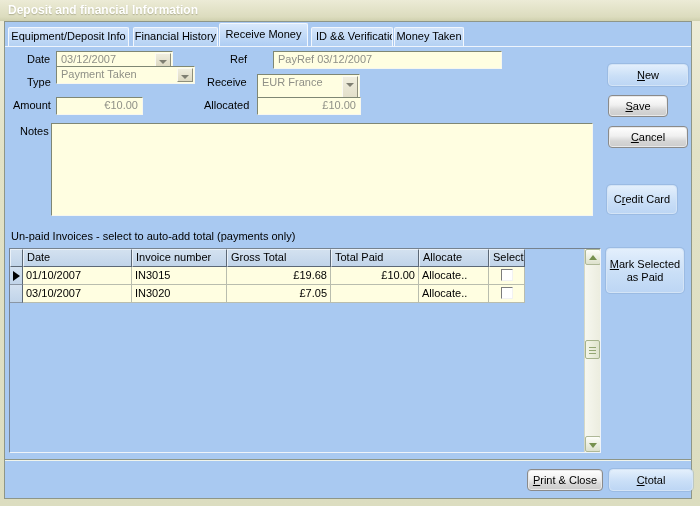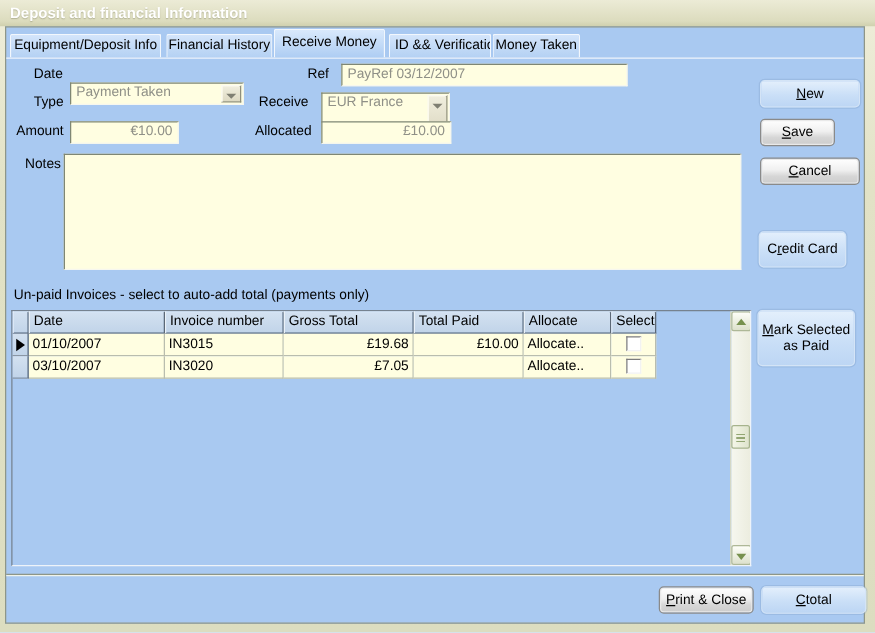--- a/index.html
+++ b/index.html
@@ -150,21 +150,25 @@
   <div class="content">
 
     <div class="tab" style="left:3px;width:121px;"><span>Equipment/Deposit Info</span></div>
     <div class="tab" style="left:128px;width:85px;"><span>Financial History</span></div>
     <div class="tab active" style="left:214px;width:89px;"><span>Receive Money</span></div>
     <div class="tab" style="left:306px;width:82px;text-align:left;padding-left:4px;"><span>ID &amp;&amp; Verification</span></div>
     <div class="tab" style="left:389px;width:70px;"><span>Money Taken</span></div>
     <div class="pageline"></div>
 
     <div class="lbl" style="left:22px;top:31px;">Date</div>
-    <div class="lbl" style="left:225px;top:31px;margin-left:16px;">Ref</div>
+    <div class="field" style="left:51px;top:29px;width:117px;height:18px;">
+      <span>03/12/2007</span>
+      <span class="combo-btn"></span>
+    </div>
+    <div class="lbl" style="left:225px;top:31px;">Ref</div>
     <div class="field" style="left:252px;top:29px;width:229px;height:18px;margin-left:16px;">
       <span>PayRef 03/12/2007</span>
     </div>
 
     <div class="lbl" style="left:22px;top:54px;">Type</div>
     <div class="field" style="left:51px;top:44px;width:139px;height:18px;">
       <span>Payment Taken</span>
       <span class="combo-btn"></span>
     </div>
     <div class="lbl" style="left:202px;top:54px;">Receive</div>

